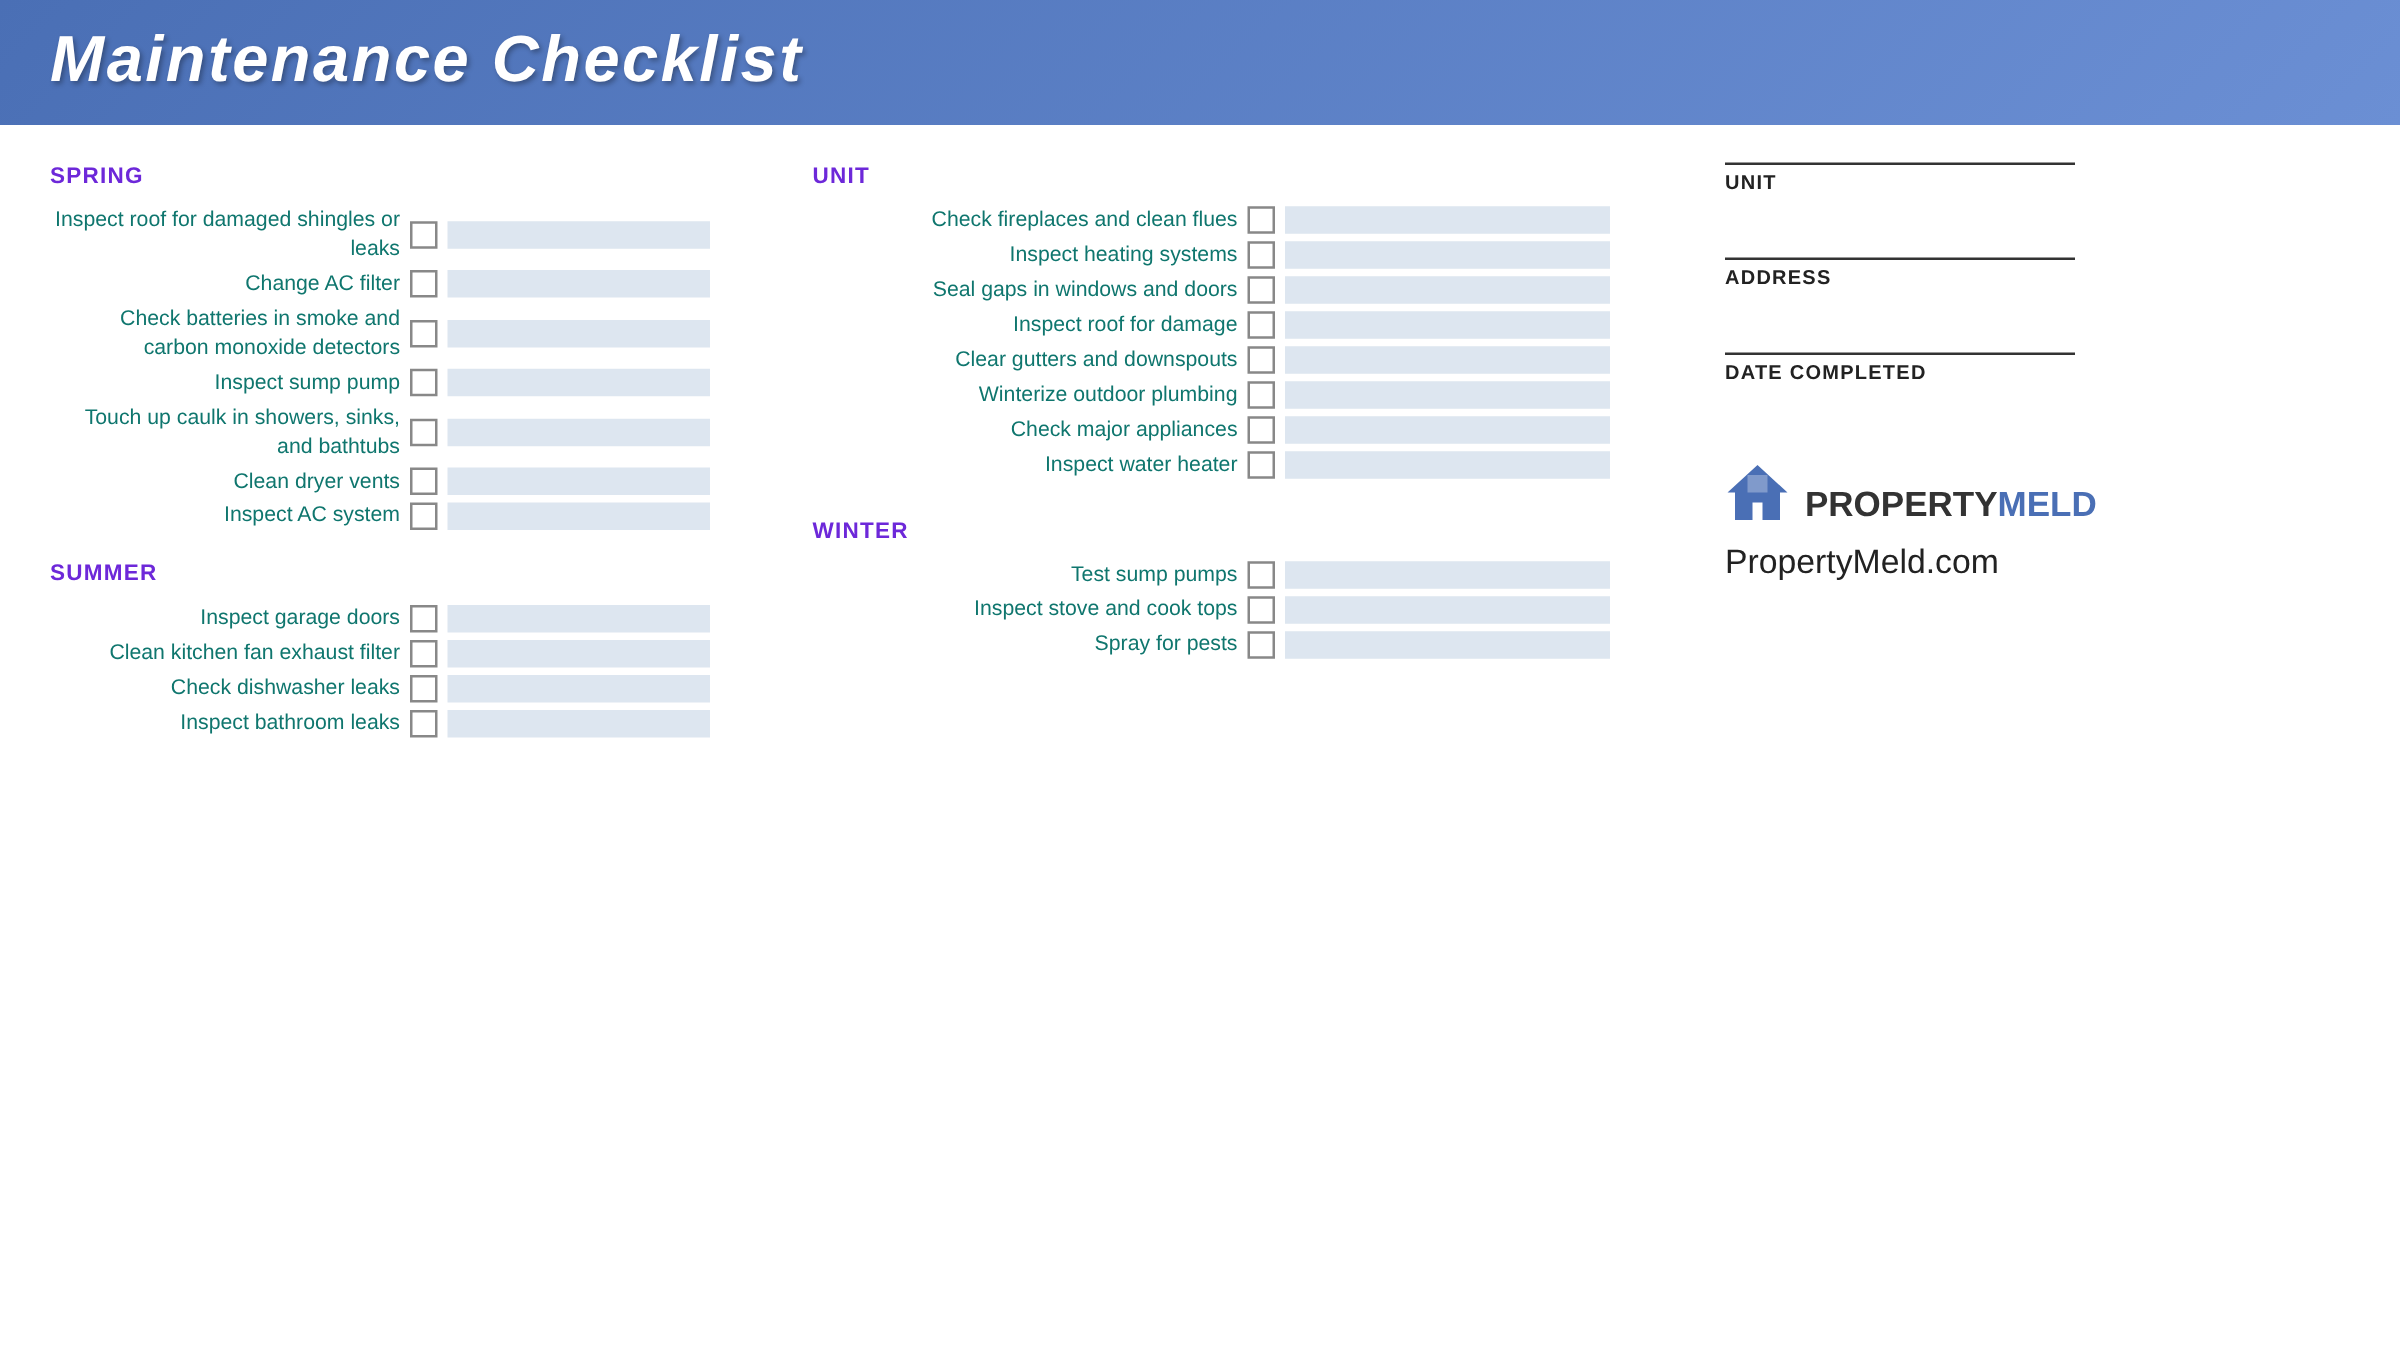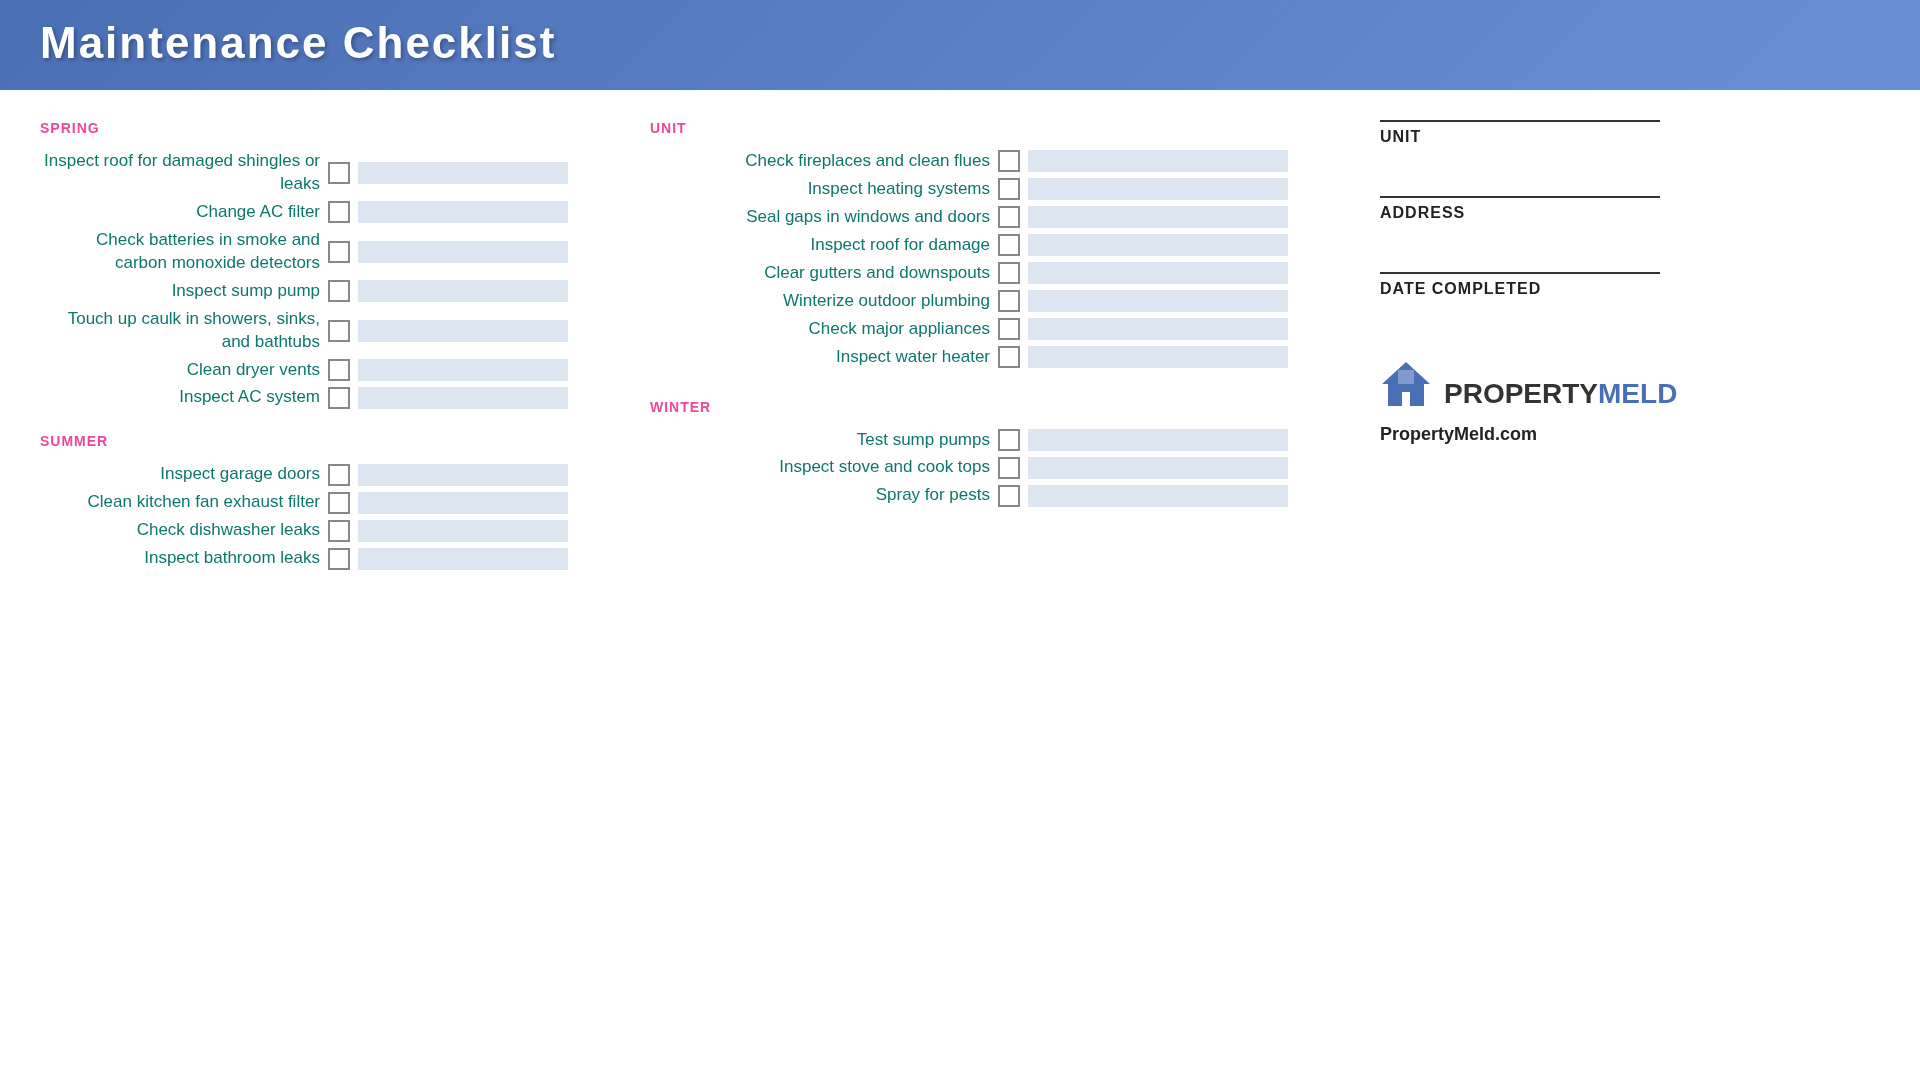--- a/index.html
+++ b/index.html
@@ -9,22 +9,23 @@
       width: 1920px;
       min-height: 1080px;
       overflow: hidden;
     }
     .header {
       background: linear-gradient(135deg, #4a6fb5, #6b8fd4);
       padding: 18px 40px 22px 40px;
     }
     .header h1 {
       color: #fff;
-      font-size: 44px;
-      font-weight: 900;
+      font-size: 52px;
+      font-weight: 900;
+      font-style: italic;
       letter-spacing: 2px;
       text-shadow: 2px 2px 4px rgba(0,0,0,0.3);
     }
     .main-content {
       display: flex;
       padding: 30px 40px 20px 40px;
       gap: 0;
     }
     .col-left {
       width: 580px;
@@ -33,23 +34,23 @@
     .col-middle {
       width: 700px;
       flex-shrink: 0;
       padding-left: 30px;
     }
     .col-right {
       flex: 1;
       padding-left: 60px;
     }
     .section-title {
-      font-size: 14px;
-      font-weight: 900;
-      color: #ec4899;
+      font-size: 18px;
+      font-weight: 900;
+      color: #6d28d9;
       margin-bottom: 14px;
       letter-spacing: 1px;
     }
     
     .field-group {
       margin-bottom: 30px;
     }
     .field-line {
       border-bottom: 2px solid #333;
       width: 280px;
@@ -70,22 +71,22 @@
     .logo-text {
       font-size: 28px;
       font-weight: bold;
       color: #333;
     }
     .logo-text span {
       color: #4a6fb5;
       font-weight: 900;
     }
     .website-text {
-      font-size: 18px;
-      font-weight: 700;
+      font-size: 27px;
+      font-weight: 400;
       color: #222;
       margin-top: 16px;
     }
     .section-gap {
       margin-bottom: 18px;
     }
     .checklist-row {
       display: flex;
       align-items: center;
       margin-bottom: 5px;

